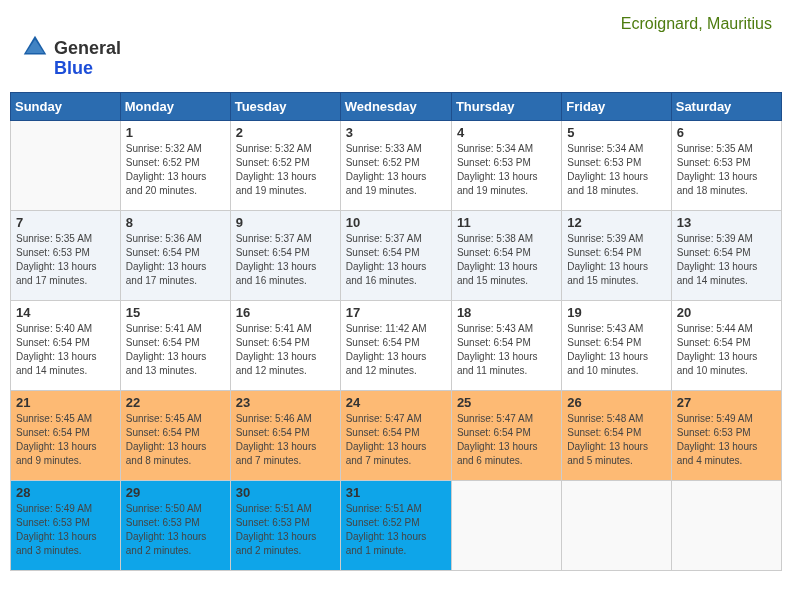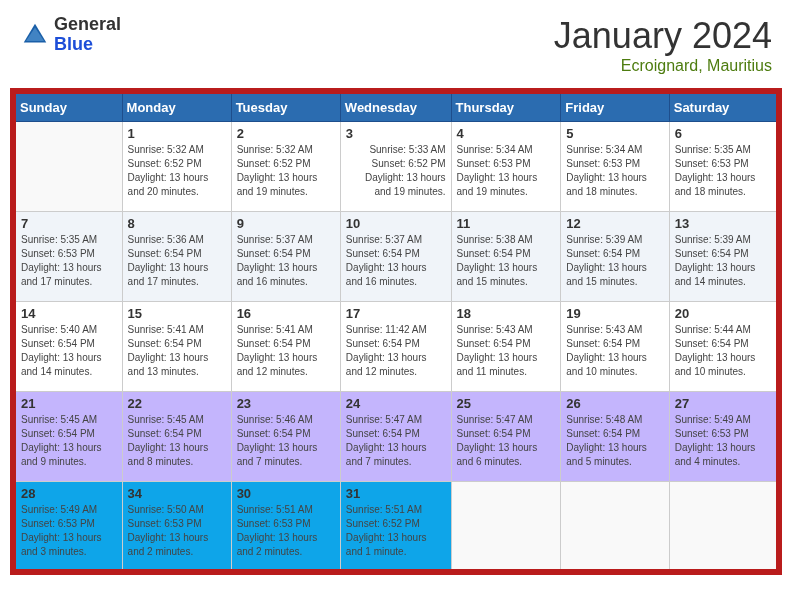--- a/index.html
+++ b/index.html
@@ -18,20 +18,21 @@
       padding: 5px 10px;
     }
     .logo {
       display: flex;
       align-items: center;
     }
     .logo-text {
       display: flex;
       flex-direction: column;
       line-height: 1.1;
+      margin-top: 24px;
     }
     .logo-general {
       font-size: 18px;
       font-weight: bold;
       color: #333;
     }
     .logo-blue {
       font-size: 18px;
       font-weight: bold;
       color: #1d4ed8;
@@ -49,21 +50,21 @@
       font-weight: normal;
       color: #333;
     }
     .location {
       font-size: 16px;
       color: #4d7c0f;
     }
     .calendar {
       width: 100%;
       border-collapse: collapse;
-      border: 6px solid #b91c1c;
+      border: 1px solid #b91c1c;
     }
     .calendar th {
       background-color: #2b6cb0;
       color: white;
       font-size: 13px;
       font-weight: bold;
       padding: 6px 4px;
       text-align: left;
       border: 1px solid #1e4e8c;
     }
@@ -98,21 +99,20 @@
     <svg class="logo-icon" viewBox="0 0 40 40">
       <polygon points="20,5 35,30 5,30" fill="#1a5fa8"></polygon>
       <polygon points="20,10 32,28 8,28" fill="#5b9bd5" opacity="0.6"></polygon>
     </svg>
     <div class="logo-text">
       <span class="logo-general">General</span>
       <span class="logo-blue">Blue</span>
     </div>
   </div>
   <div class="title-area">
-    <div class="month-title">January 2024</div>
     <div class="location">Ecroignard, Mauritius</div>
   </div>
 </div>
 
 <table class="calendar">
   <thead>
     <tr>
     <th>Sunday</th>
         <th>Monday</th>
         <th>Tuesday</th>
@@ -134,21 +134,21 @@
         </td>
         <td>
           <span class="day-num">2</span>
           <div class="day-info" style="white-space: pre-line;">Sunrise: 5:32 AM
 Sunset: 6:52 PM
 Daylight: 13 hours
 and 19 minutes.</div>
         </td>
         <td>
           <span class="day-num">3</span>
-          <div class="day-info" style="white-space: pre-line; text-align: right;">Sunrise: 5:33 AM
+          <div class="day-info" style="white-space: pre-line;">Sunrise: 5:33 AM
 Sunset: 6:52 PM
 Daylight: 13 hours
 and 19 minutes.</div>
         </td>
         <td>
           <span class="day-num">4</span>
           <div class="day-info" style="white-space: pre-line;">Sunrise: 5:34 AM
 Sunset: 6:53 PM
 Daylight: 13 hours
 and 19 minutes.</div>
@@ -263,21 +263,21 @@
 and 10 minutes.</div>
         </td>
         <td>
           <span class="day-num">20</span>
           <div class="day-info" style="white-space: pre-line;">Sunrise: 5:44 AM
 Sunset: 6:54 PM
 Daylight: 13 hours
 and 10 minutes.</div>
         </td>
       </tr>
-      <tr style="background: #c4b5fd;">
+      <tr style="background: #fdba74;">
         <td>
           <span class="day-num">21</span>
           <div class="day-info" style="white-space: pre-line;">Sunrise: 5:45 AM
 Sunset: 6:54 PM
 Daylight: 13 hours
 and 9 minutes.</div>
         </td>
         <td>
           <span class="day-num">22</span>
           <div class="day-info" style="white-space: pre-line;">Sunrise: 5:45 AM
@@ -323,21 +323,21 @@
       </tr>
       <tr style="background: #0ea5e9;">
         <td>
           <span class="day-num">28</span>
           <div class="day-info" style="white-space: pre-line;">Sunrise: 5:49 AM
 Sunset: 6:53 PM
 Daylight: 13 hours
 and 3 minutes.</div>
         </td>
         <td>
-          <span class="day-num">34</span>
+          <span class="day-num">29</span>
           <div class="day-info" style="white-space: pre-line;">Sunrise: 5:50 AM
 Sunset: 6:53 PM
 Daylight: 13 hours
 and 2 minutes.</div>
         </td>
         <td>
           <span class="day-num">30</span>
           <div class="day-info" style="white-space: pre-line;">Sunrise: 5:51 AM
 Sunset: 6:53 PM
 Daylight: 13 hours

